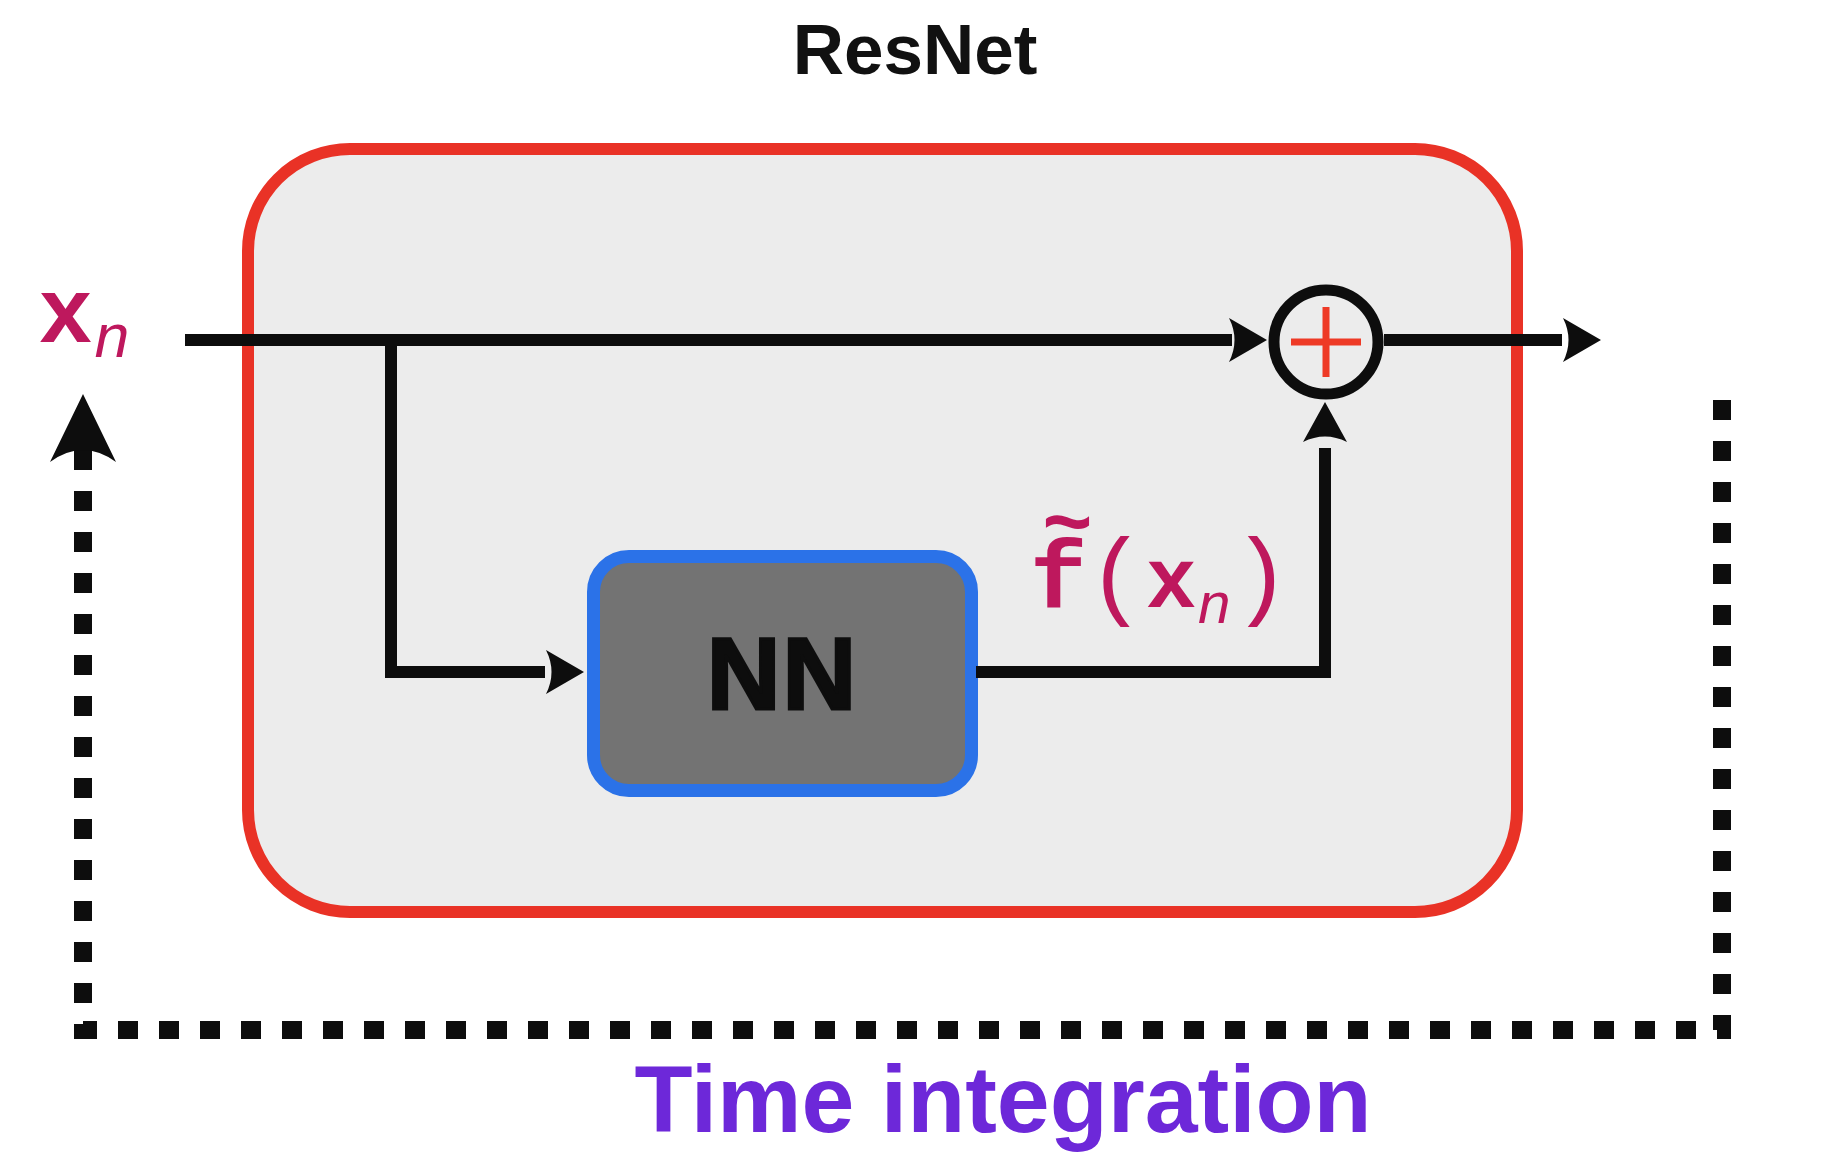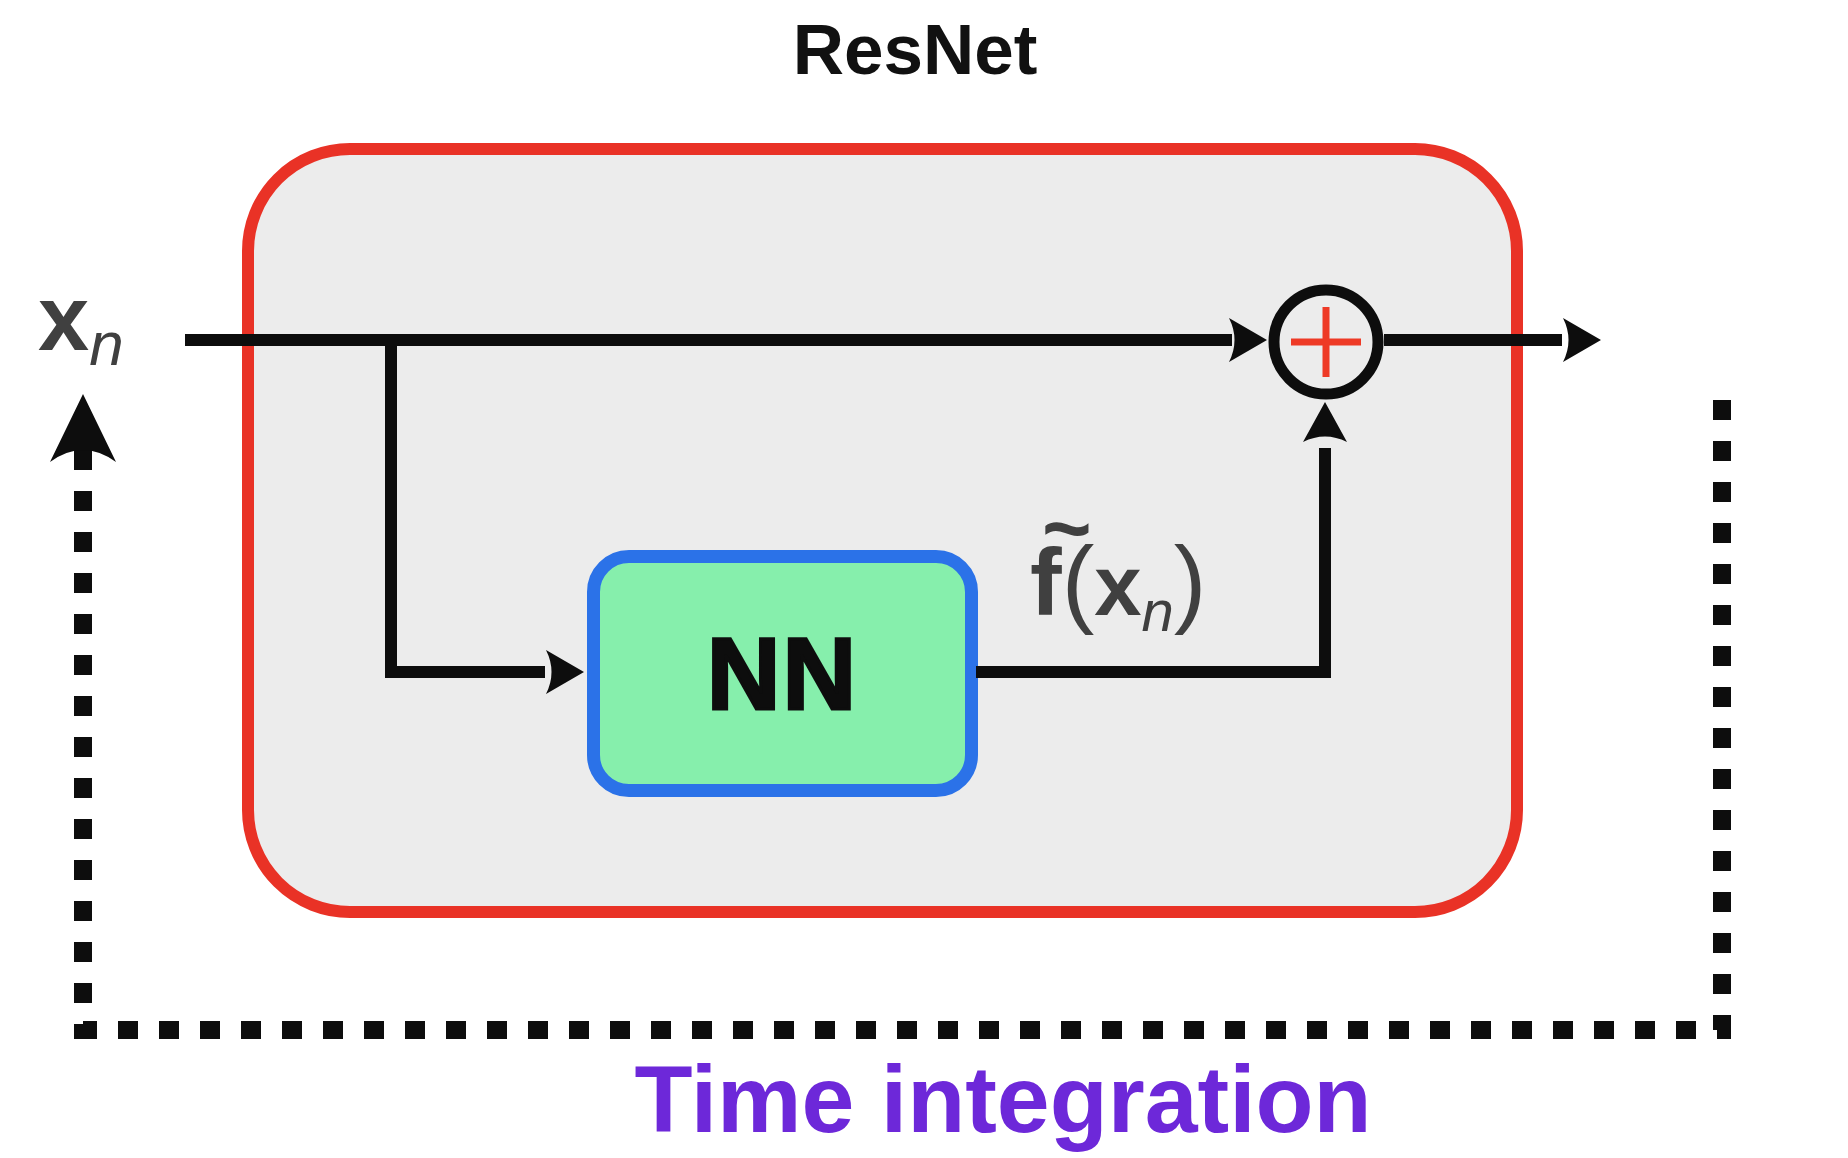--- a/index.html
+++ b/index.html
@@ -24,39 +24,39 @@
     box-sizing:border-box;
     background:#ececec;
     border:12px solid #e93226;
     border-radius:108px;
   }
   .nn-box{
     position:absolute;
     left:587px; top:550px;
     width:391px; height:247px;
     box-sizing:border-box;
-    background:#86efac;
+    background:#737373;
     border:13px solid #2b72e8;
     border-radius:42px;
     display:flex; align-items:center; justify-content:center;
   }
   .nn-label{
     font-size:102px; font-weight:700; color:#0d0d0d;
     letter-spacing:2px; line-height:1;
     -webkit-text-stroke:3px #0d0d0d;
   }
   svg.overlay{
     position:absolute; left:0; top:0;
     width:1848px; height:1158px;
     pointer-events:none;
   }
   .math{
     position:absolute;
-    font-family:Liberation Sans, sans-serif;
-    color:#404040; line-height:1; white-space:nowrap;
+    font-family:Liberation Mono, monospace;
+    color:#be185d; line-height:1; white-space:nowrap;
   }
   .math .base{font-size:92px; font-weight:700;}
   .math .sub{font-size:62px; font-style:italic; vertical-align:-15px;}
   .math .sub-up{font-size:62px; font-style:normal; vertical-align:-15px;}
   .label-xn{left:38px; top:272px;}
   .label-xn1{left:1606px; top:272px;}
   .label-fxn{left:1030px; top:532px;}
   .label-fxn .f{font-size:95px; font-weight:700;}
   .label-fxn .paren{font-size:98px; font-weight:400;}
   .label-fxn .arg{font-size:85px; font-weight:700;}

